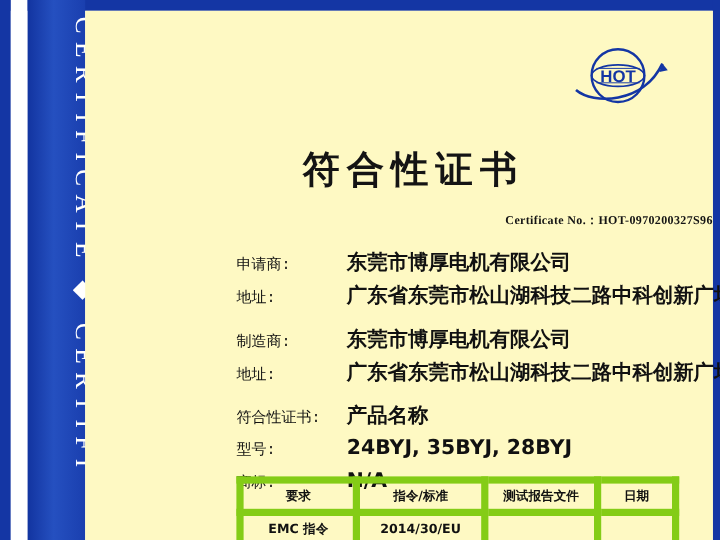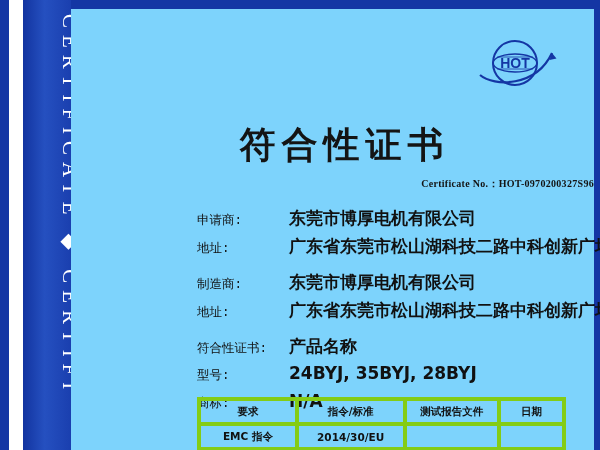--- a/index.html
+++ b/index.html
@@ -78,40 +78,40 @@
     background: #ffffff;
   }
 
   
   .content-area {
     position: absolute;
     left: 71px;
     top: 9px;
     right: 6px;
     bottom: 0;
-    background: #7dd3fc;
+    background: #fef9c3;
   }
 
   
   .logo {
     position: absolute;
     right: 36px;
     top: 26px;
     width: 86px;
     height: 62px;
   }
   .logo svg { display: block; }
 
   
   .doc-title {
     position: absolute;
     left: 0; right: 0;
     top: 112px;
     text-align: center;
-    font-size: 36px;
+    font-size: 31px;
     font-weight: bold;
     letter-spacing: 6px;
     color: #141414;
     font-family: "DejaVu Serif", serif;
     margin-left: 24px;
   }
   .cert-no {
     position: absolute;
     left: 0; right: 0;
     top: 168px;
@@ -159,21 +159,21 @@
     left: 126px;
     top: 388px;
     right: 28px;
   }
   table.cert-table {
     border-collapse: collapse;
     width: 100%;
     table-layout: fixed;
   }
   table.cert-table td, table.cert-table th {
-    border: 4px solid #84cc16;
+    border: 6px solid #84cc16;
     font-size: 10.5px;
     padding: 2px 3px;
     text-align: center;
     font-family: "DejaVu Sans", sans-serif;
     color: #111;
     height: 17px;
     overflow: hidden;
     white-space: nowrap;
   }
   table.cert-table th {

